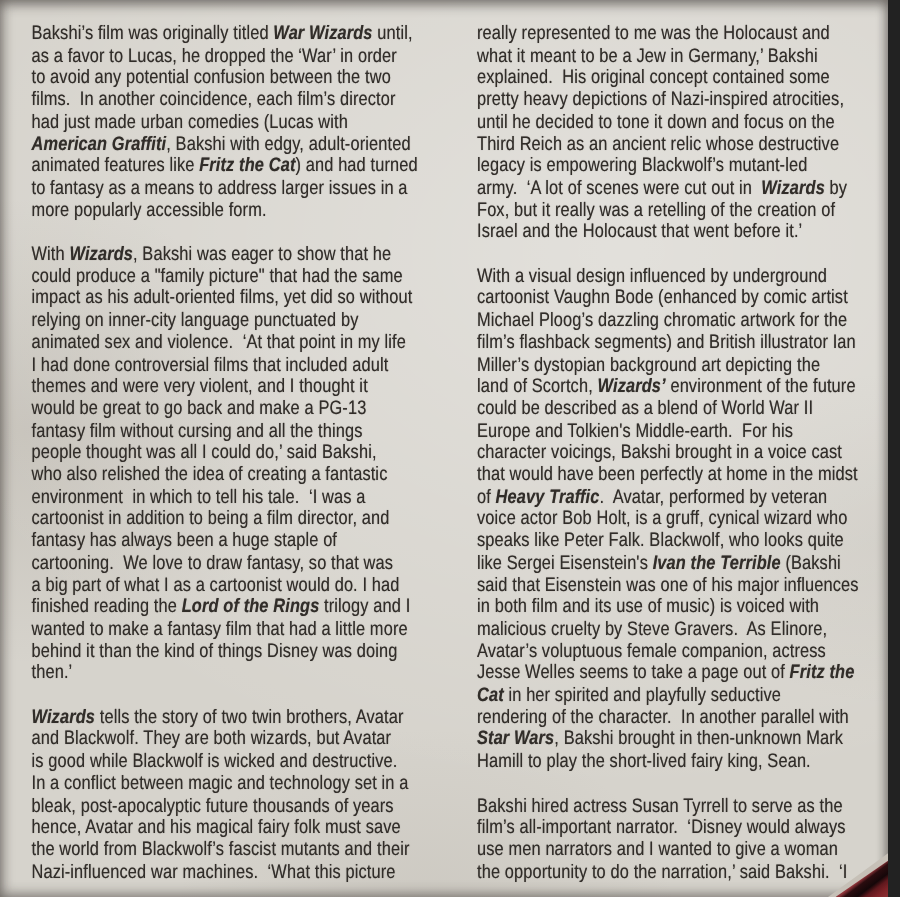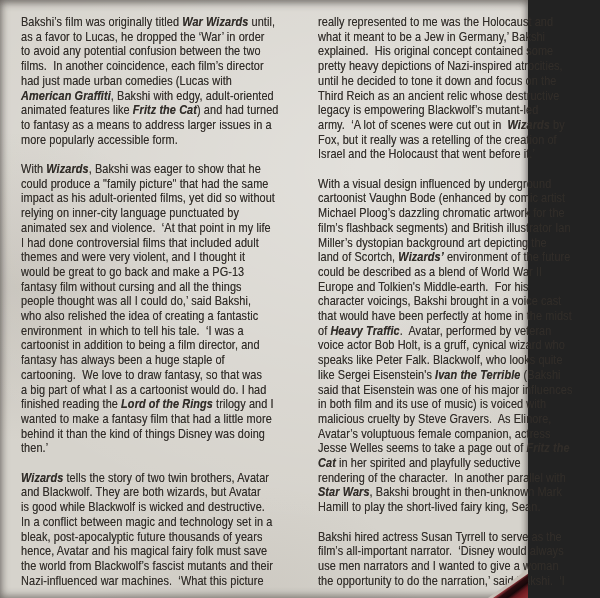--- a/index.html
+++ b/index.html
@@ -3,21 +3,21 @@
 <meta charset="utf-8">
 <style>
   html, body { margin: 0; padding: 0; }
   body {
     width: 600px; height: 598px; overflow: hidden;
     background: #222;
     font-family: "Liberation Sans", sans-serif;
   }
   .page {
     position: relative;
-    width: 528px; height: 598px;
+    width: 592px; height: 598px;
     background:
       radial-gradient(ellipse 700px 520px at 70% 28%, rgba(255,255,255,0.30), transparent 70%),
       radial-gradient(ellipse 280px 240px at 3% 48%, rgba(105,95,82,0.14), transparent 65%),
       radial-gradient(ellipse 240px 180px at 48% 102%, rgba(118,110,98,0.10), transparent 70%),
       radial-gradient(ellipse 200px 160px at 100% 60%, rgba(118,110,98,0.08), transparent 70%),
       #d6d3cc;
     box-shadow:
       inset 0 4px 7px rgba(35,30,26,0.38),
       inset 4px 0 7px rgba(35,30,26,0.14),
       inset -3px 0 6px rgba(35,30,26,0.14),

